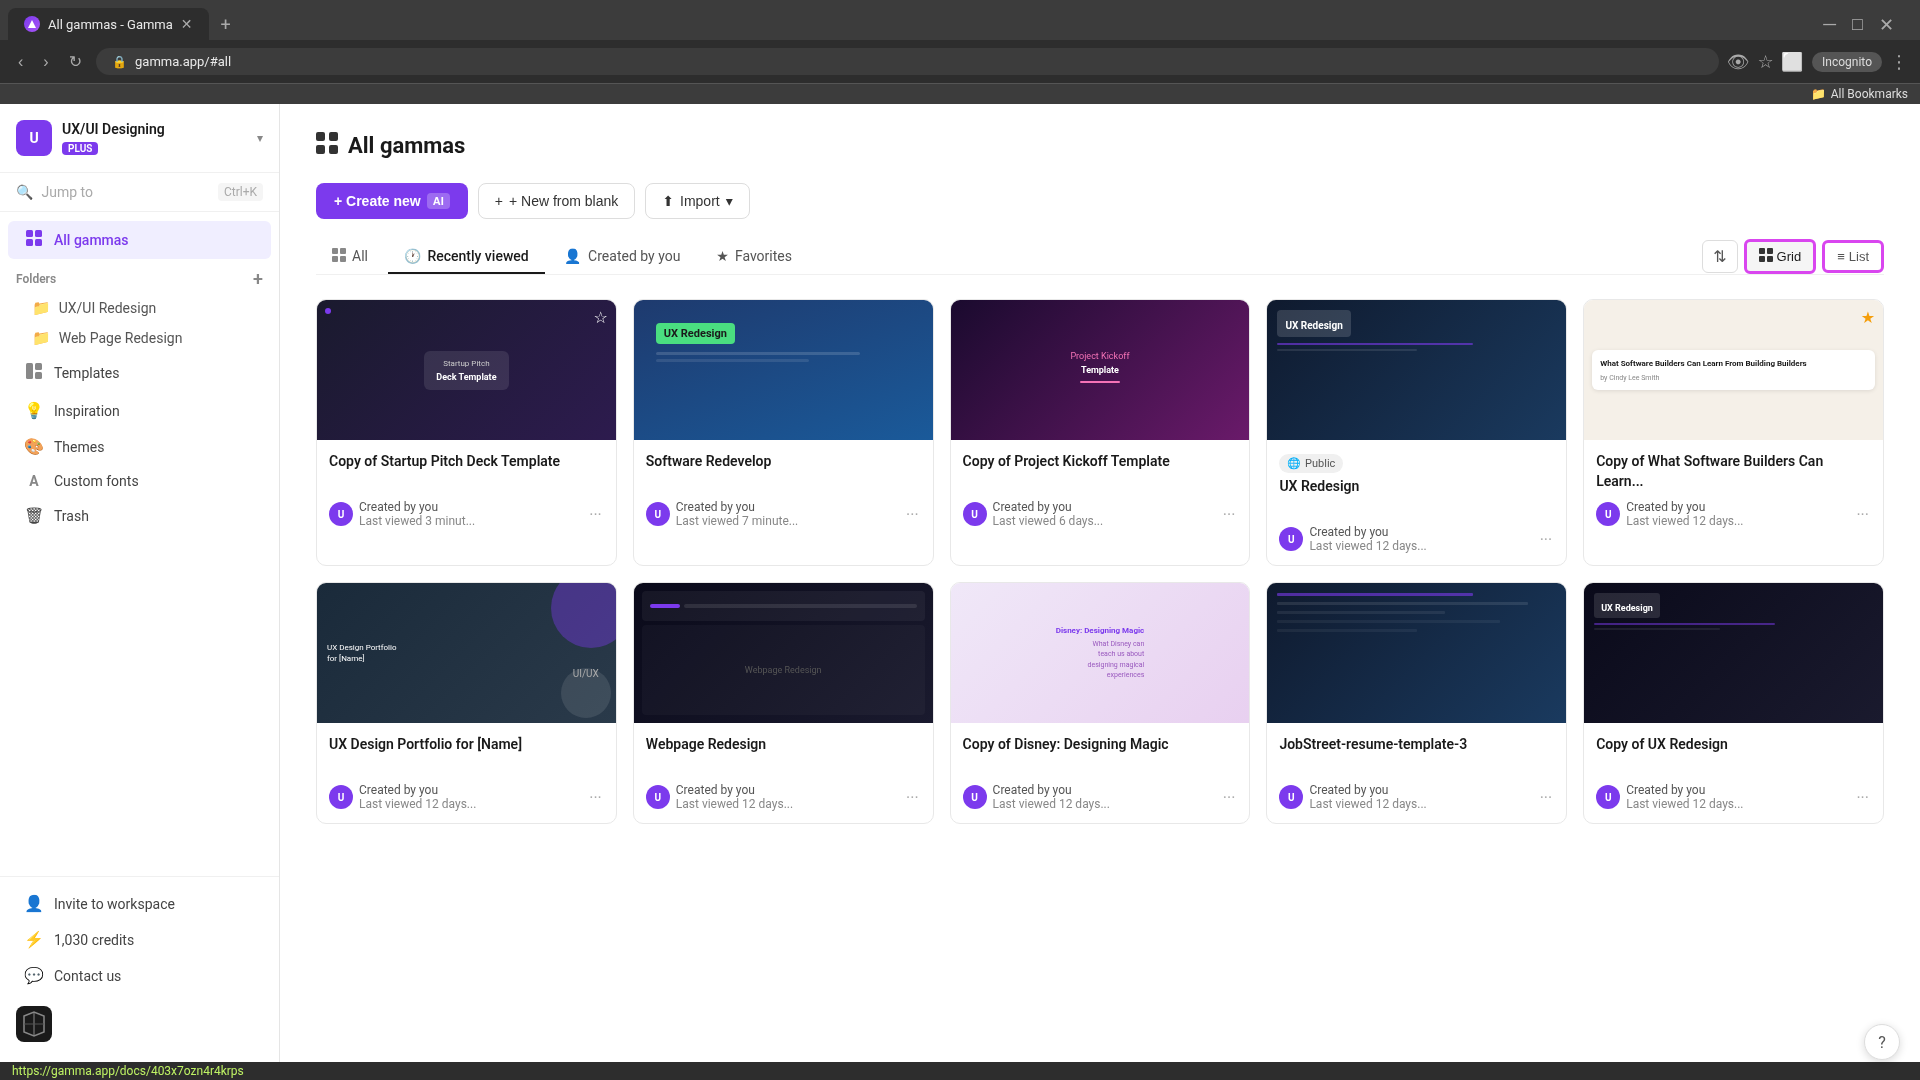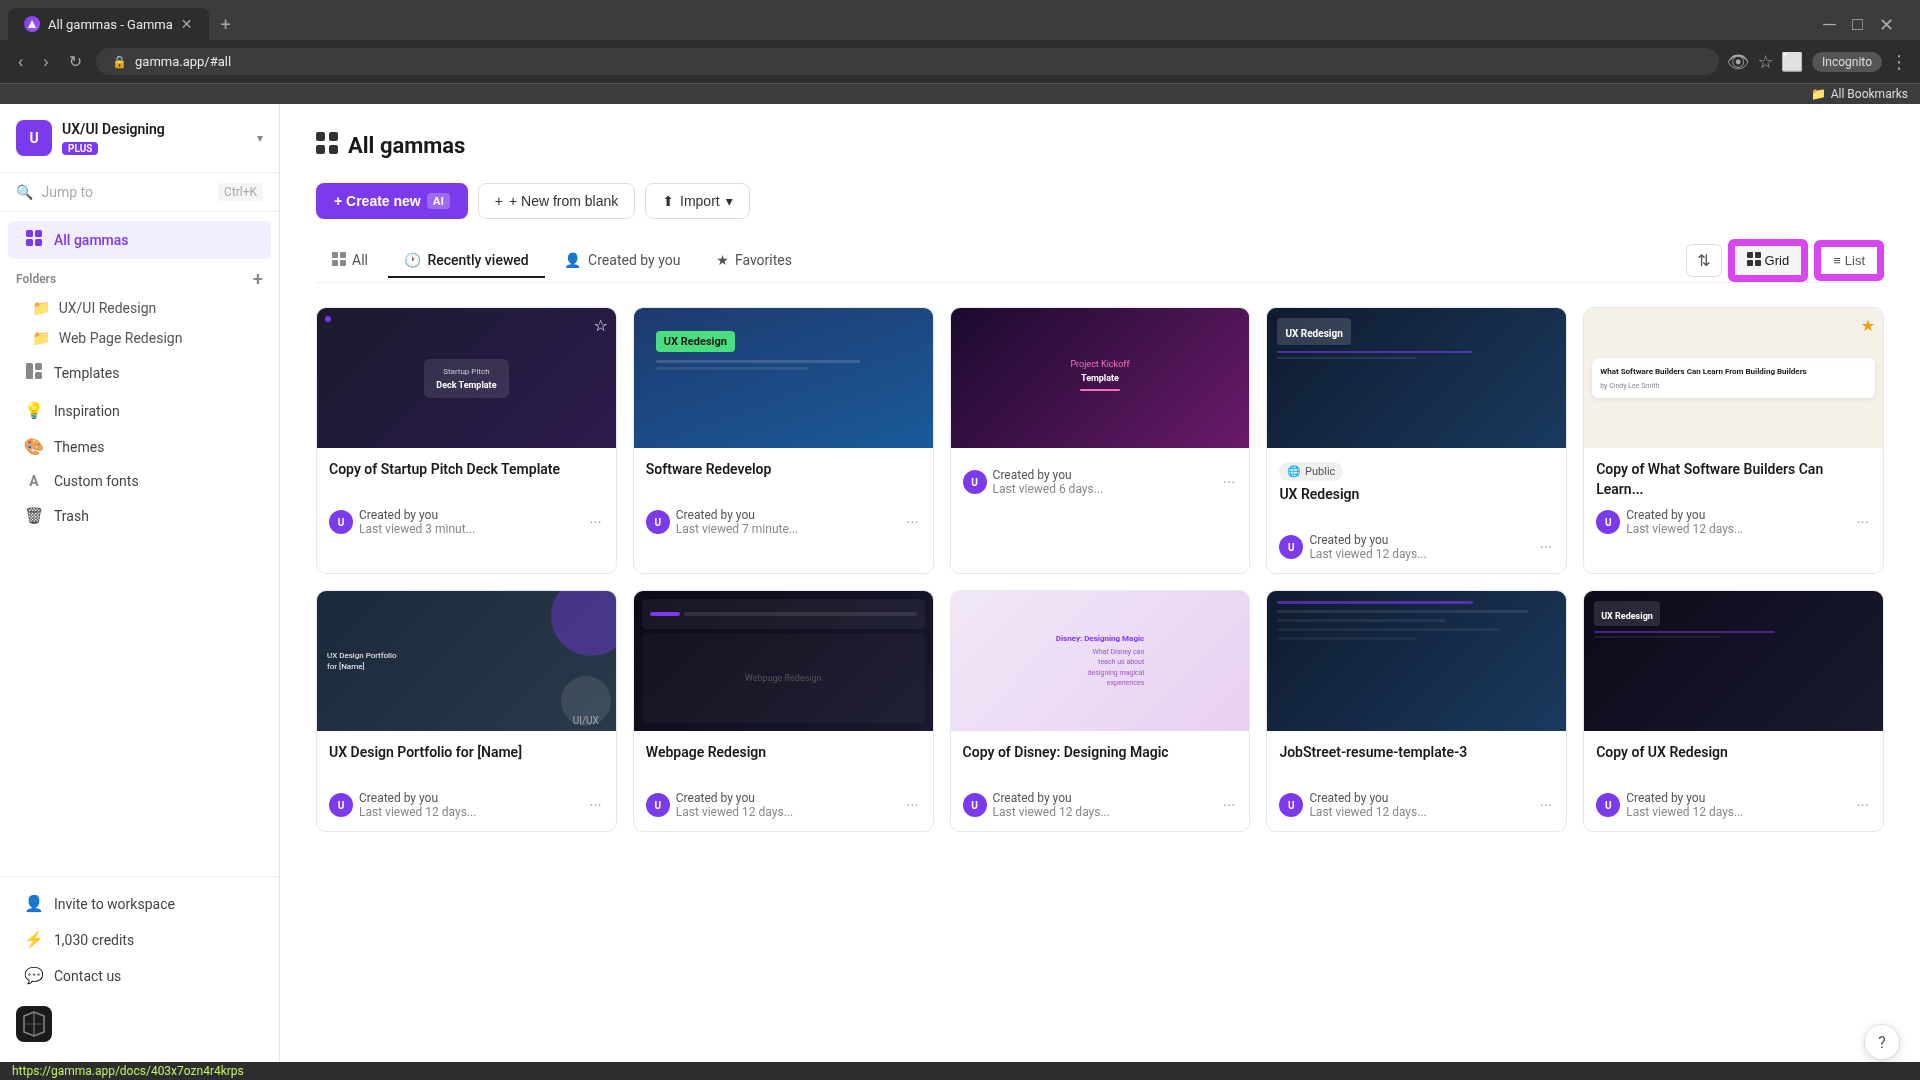--- a/index.html
+++ b/index.html
@@ -63,21 +63,21 @@
     .toolbar { display: flex; align-items: flex-start; gap: 10px; margin-bottom: 20px; }
     .btn-create { background: #7c3aed; color: #fff; border: none; padding: 10px 18px; border-radius: 8px; font-size: 14px; font-weight: 600; cursor: pointer; display: flex; align-items: center; gap: 6px; }
     .btn-secondary { background: #fff; color: #333; border: 1px solid #ddd; padding: 9px 16px; border-radius: 8px; font-size: 14px; cursor: pointer; display: flex; align-items: center; gap: 6px; }
     .ai-badge { background: rgba(255,255,255,0.25); padding: 2px 6px; border-radius: 4px; font-size: 11px; }
 
     .filter-tabs { display: flex; align-items: center; gap: 4px; margin-bottom: 24px; border-bottom: 1px solid #f0f0f0; padding-bottom: 0; }
     .filter-tab { display: flex; align-items: center; gap: 6px; padding: 8px 16px; font-size: 14px; color: #555; cursor: pointer; border-bottom: 2px solid transparent; margin-bottom: -1px; }
     .filter-tab.active { color: #1a1a1a; border-bottom-color: #1a1a1a; font-weight: 500; }
     .filter-tab-icon { font-size: 14px; }
     .view-controls { margin-left: auto; display: flex; align-items: center; gap: 6px; }
-    .view-btn { padding: 6px 12px; border-radius: 6px; border: 7px solid #d946ef; background: #fff; cursor: pointer; font-size: 13px; color: #555; display: flex; align-items: center; gap: 4px; }
+    .view-btn { padding: 6px 12px; border-radius: 6px; border: 3px solid #d946ef; background: #fff; cursor: pointer; font-size: 13px; color: #555; display: flex; align-items: center; gap: 4px; }
     .view-btn.active { background: #f5f5f5; color: #1a1a1a; }
     .sort-btn { padding: 6px 10px; border-radius: 6px; border: 1px solid #ddd; background: #fff; cursor: pointer; font-size: 16px; color: #555; }
 
     
     .cards-grid { display: grid; grid-template-columns: repeat(5, 1fr); gap: 16px; }
     .card { background: #fff; border-radius: 10px; border: 1px solid #e8e8e8; overflow: hidden; cursor: pointer; transition: box-shadow 0.2s; position: relative; }
     .card-thumb { width: 100%; height: 140px; overflow: hidden; position: relative; }
     .card-body { padding: 12px; }
     .card-title { font-size: 14px; font-weight: 600; color: #1a1a1a; margin-bottom: 4px; line-height: 1.4; min-height: 40px; }
     .card-meta { display: flex; align-items: center; gap: 6px; margin-top: 8px; }
@@ -366,20 +366,21 @@
 
       <div class="card">
         <div class="card-thumb" style="background:linear-gradient(135deg,#1a0a2e,#6a1a6a);display:flex;align-items:center;justify-content:center;">
           <div style="text-align:center;padding:12px;">
             <div style="color:#f472b6;font-size:9px;margin-bottom:4px;">Project Kickoff</div>
             <div style="color:#fff;font-size:9px;font-weight:bold;">Template</div>
             <div style="background:#f472b6;height:2px;width:40px;margin:6px auto;border-radius:1px;"></div>
           </div>
         </div>
         <div class="card-body">
+          <div class="card-title">Copy of Project Kickoff Template</div>
           <div class="card-meta">
             <div class="card-avatar">U</div>
             <div class="card-info">
               <div class="card-creator">Created by you</div>
               <div class="card-time">Last viewed 6 days...</div>
             </div>
             <span class="card-more">···</span>
           </div>
         </div>
       </div>
@@ -431,21 +432,21 @@
           </div>
         </div>
       </div>
 
       <div class="card">
         <div class="card-thumb" style="background:linear-gradient(135deg,#1a2a3a,#2a3a4a);position:relative;overflow:hidden;">
           <div style="position:absolute;left:10px;top:50%;transform:translateY(-50%);z-index:2;">
             <div style="color:#fff;font-size:8px;font-weight:normal;line-height:1.4;">UX Design Portfolio<br>for [Name]</div>
           </div>
           <div style="position:absolute;right:-15px;top:-15px;width:80px;height:80px;border-radius:50%;background:rgba(124,58,237,0.4);z-index:1;"></div>
-          <div style="position:absolute;right:5px;bottom:5px;width:50px;height:50px;border-radius:50%;background:rgba(255,255,255,0.1);z-index:1;display:flex;align-items:flex-end;justify-content:center;">
+          <div style="position:absolute;right:5px;bottom:5px;width:50px;height:50px;border-radius:50%;background:rgba(255,255,255,0.1);z-index:1;display:flex;align-items:flex-start;justify-content:center;">
             <span style="color:#aaa;font-size:10px;">UI/UX</span>
           </div>
         </div>
         <div class="card-body">
           <div class="card-title">UX Design Portfolio for [Name]</div>
           <div class="card-meta">
             <div class="card-avatar">U</div>
             <div class="card-info">
               <div class="card-creator">Created by you</div>
               <div class="card-time">Last viewed 12 days...</div>

